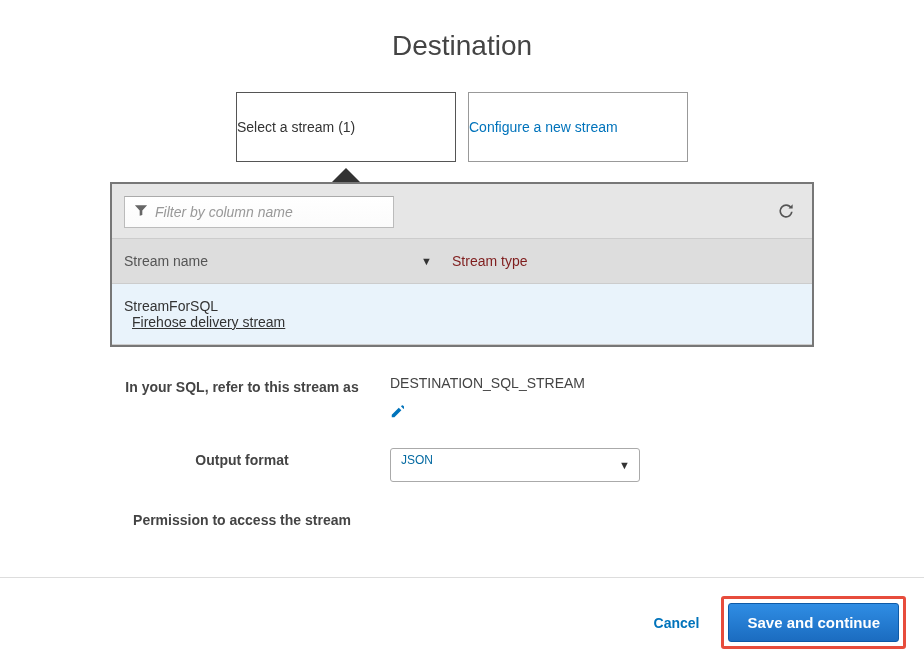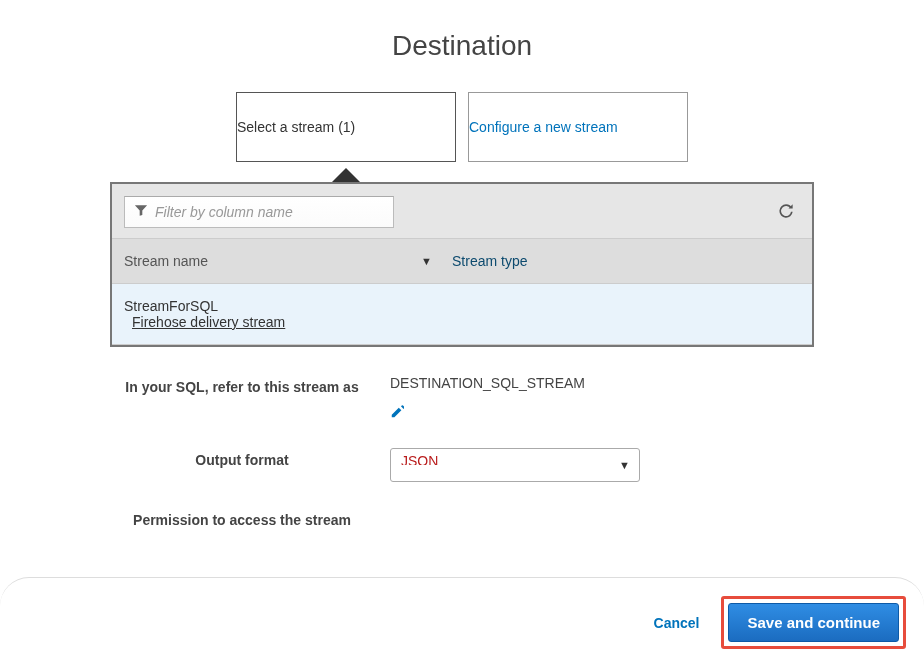--- a/index.html
+++ b/index.html
@@ -18,43 +18,43 @@
 .panel { border: 2px solid #777; margin: 0 110px 28px 110px; background: #e6e6e6; }
 .filter-row { display: flex; align-items: center; justify-content: space-between; padding: 12px 12px 10px 12px; }
 .filter-input-wrap { position: relative; width: 270px; }
 .filter-icon { position: absolute; left: 10px; top: 50%; transform: translateY(-50%); color: #666; }
 .filter-input { width: 100%; height: 32px; padding: 4px 8px 4px 30px; border: 1px solid #bbb; border-top-color:#aaa; border-radius: 0; font-size: 14px; font-style: italic; color: #888; background: linear-gradient(#fff,#fbfbfb); }
 .filter-input::placeholder { color: #999; font-style: italic; }
 .refresh-btn { background: none; border: none; cursor: pointer; color: #555; padding: 4px; }
 
 .table-header { display: flex; background: #ddd; border-top: 1px solid #ccc; border-bottom: 1px solid #ccc; padding: 14px 12px; }
 .col-name { width: 320px; display: flex; align-items: center; color: #555; cursor: pointer; }
-.col-type { flex: 1; color: #0c4a6e; cursor: pointer; padding-left: 8px; }
+.col-type { flex: 1; color: #7f1d1d; cursor: pointer; padding-left: 8px; }
 .sort-icon { margin-left: auto; margin-right: 12px; font-size: 11px; color: #333; }
 
 .table-row { display: flex; background: #e9f3fb; padding: 14px 12px; border-bottom: 1px solid #ccc; cursor: pointer; flex-direction: column; }
 .table-row .cell-name { width: 320px; color: #333; }
 .table-row .cell-type { flex: 1; color: #333; padding-left: 8px; text-decoration: underline; }
 
 .form-section { margin: 0 110px; }
 .form-row { display: flex; align-items: flex-start; margin-bottom: 26px; }
 .form-label { width: 280px; text-align: center; padding-right: 16px; font-weight: 700; color: #444; padding-top: 4px; }
 .form-value { flex: 1; display: flex; flex-direction: column; gap: 8px; color: #444; }
 .value-line { display: flex; align-items: center; gap: 12px; }
 .edit-icon { color: #0073bb; cursor: pointer; margin-top: 6px; }
 
 .select-wrap { position: relative; width: 250px; }
-select.output-select { width: 100%; height: 34px; border: 1px solid #aaa; border-radius: 3px; padding: 4px 28px 16px 10px; font-size: 14px; appearance: none; background: #fff; color: #b91c1c; cursor: pointer; }
+select.output-select { width: 100%; height: 34px; border: 1px solid #aaa; border-radius: 3px; padding: 4px 28px 16px 10px; font-size: 12px; appearance: none; background: #fff; color: #0369a1; cursor: pointer; }
 .select-caret { position: absolute; right: 10px; top: 50%; transform: translateY(-50%); pointer-events: none; font-size: 11px; color: #333; }
 
 .radio-row { display: flex; align-items: center; gap: 10px; margin-bottom: 6px; }
 .radio-row input[type=radio] { width: 15px; height: 15px; accent-color: #0073bb; cursor: pointer; }
 .radio-row label { cursor: pointer; color: #444; }
 
-.footer-bar { position: absolute; bottom: 0; left: 0; right: 0; border-top: 1px solid #ddd; padding: 18px 18px 18px 0; display: flex; justify-content: flex-end; align-items: center; gap: 22px; border-radius: 29px; }
+.footer-bar { position: absolute; bottom: 0; left: 0; right: 0; border-top: 1px solid #ddd; padding: 18px 18px 18px 0; display: flex; justify-content: flex-end; align-items: center; gap: 22px; }
 .cancel-link { color: #0073bb; font-weight: 700; cursor: pointer; }
 .save-btn-wrap { border: 3px solid #e74c3c; padding: 4px; border-radius: 3px; }
 .save-btn { background: linear-gradient(#2f8de4,#1b6cc0); color: #fff; border: 1px solid #0d5aa7; border-radius: 3px; padding: 10px 18px; font-weight: 700; font-size: 15px; cursor: pointer; }
 
 
 .icon-svg { width: 14px; height: 14px; fill: currentColor; }
 .icon-svg.lg { width: 20px; height: 20px; }
 </style>
 </head>
 <body>

